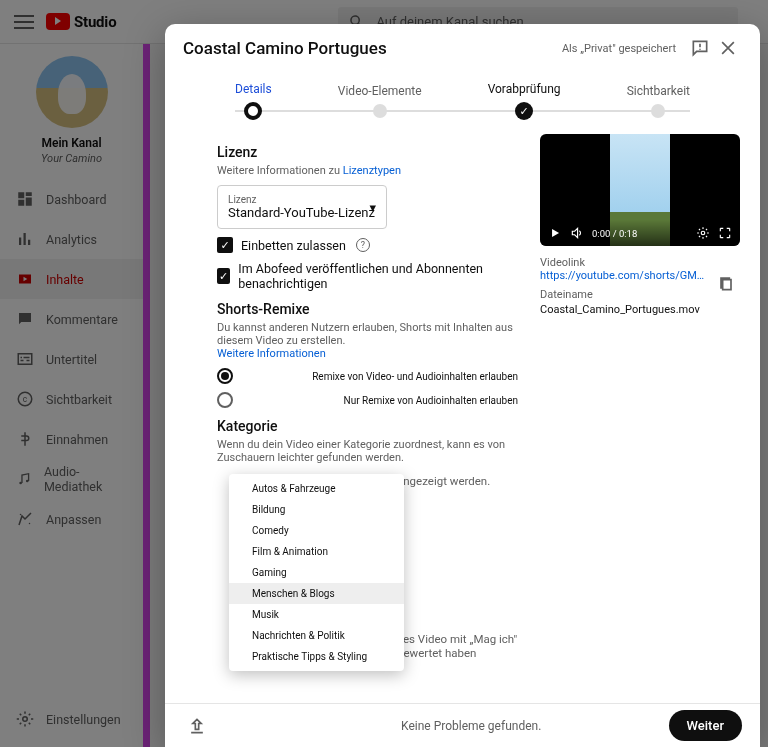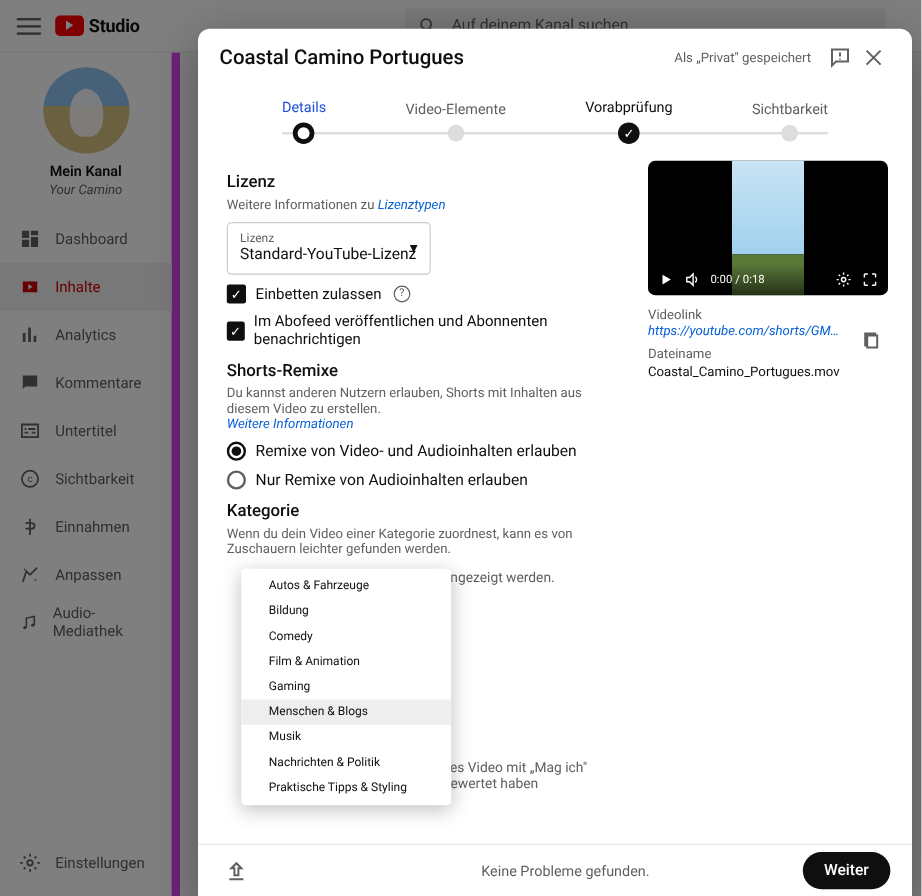--- a/index.html
+++ b/index.html
@@ -42,39 +42,39 @@
   .stepper { height:58px; display:flex; align-items:center; justify-content:space-between; padding:0 70px; position:relative; }
   .stepper::before { content:""; position:absolute; left:70px; right:70px; top:38px; height:2px; background:#ddd; }
   .step { display:flex; flex-direction:column; align-items:center; gap:6px; position:relative; z-index:1; font-size:12px; color:#606060; }
   .step .dot { width:14px; height:14px; border-radius:50%; background:#ddd; }
   .step.current { color:#1d4ed8; }
   .step.current .dot { width:18px; height:18px; border:4px solid #0f0f0f; background:#fff; }
   .step.done { color:#0f0f0f; }
   .step.done .dot { background:#0f0f0f; width:18px; height:18px; display:flex; align-items:center; justify-content:center; }
   .step.done .dot::after { content:"✓"; color:#fff; font-size:11px; }
 
-  .mbody { flex:1; overflow:hidden; display:flex; padding:4px 20px 0 24px; gap:22px; position:relative; }
+  .mbody { flex:1; overflow:hidden; display:flex; padding:4px 20px 0 24px; gap:22px; position:relative;margin-left:28px; }
   .formcol { flex:1; font-size:13px; color:#0f0f0f; }
   .sideprev { width:200px; flex-shrink:0; }
 
   .sect { margin-top:10px; }
   .sect h3 { font-size:14px; font-weight:500; margin-bottom:4px; }
   .hint { font-size:11px; color:#606060; margin-bottom:8px; }
-  .hint a, .link { color:#065fd4; text-decoration:none;font-style:italic; }
+  .hint a, .link { color:#065fd4; text-decoration:none; }
 
   .selectbox { width:170px; height:44px; border:1px solid #ccc; border-radius:4px; padding:4px 10px; display:flex; flex-direction:column; justify-content:center; position:relative; }
   .selectbox .lbl { font-size:10px; color:#606060; }
   .selectbox .val { font-size:13px; }
   .selectbox .chev { position:absolute; right:10px; top:50%; transform:translateY(-50%); }
 
   .chk { display:flex; align-items:center; gap:8px; margin-top:8px; font-size:12.5px; }
   .chk .box { width:16px; height:16px; background:#0f0f0f; border-radius:2px; color:#fff; display:flex; align-items:center; justify-content:center; font-size:11px; }
   .chk .q { width:14px; height:14px; border:1.5px solid #606060; border-radius:50%; display:inline-flex; align-items:center; justify-content:center; font-size:9px; color:#606060; margin-left:2px; }
 
-  .radio { display:flex; align-items:center; gap:8px; margin-top:8px; font-size:13px; }
+  .radio { display:flex; align-items:center; gap:8px; margin-top:8px; font-size:10px;justify-content:space-between; }
   .radio .r { width:16px; height:16px; border:2px solid #606060; border-radius:50%; display:flex; align-items:center; justify-content:center; }
   .radio.sel .r { border-color:#0f0f0f; }
   .radio.sel .r::after { content:""; width:8px; height:8px; background:#0f0f0f; border-radius:50%; }
 
   
   .catpop { position:absolute; left:12px; top:0; width:175px; background:#fff; border-radius:4px; box-shadow:0 4px 16px rgba(0,0,0,.25); padding:4px 0; z-index:5; max-height:320px; overflow:hidden; }
   .catpop .opt { padding:5px 23px; font-size:10px; color:#0f0f0f; }
   .catpop .opt.sel { background:#eee; }
 
   .truncright { font-size:11.5px; color:#606060; margin-left:180px; }
@@ -126,31 +126,31 @@
     <div class="avatar"></div>
     <div class="chname">Mein Kanal</div>
     <div class="chsub">Your Camino</div>
     <div class="nav">
       <div class="nav-item">
           <svg viewBox="0 0 24 24">
             <path d="M3 3h8v8H3zM13 3h8v5h-8zM13 10h8v11h-8zM3 13h8v8H3z"></path>
           </svg>
           <span>Dashboard</span>
         </div>
+      <div class="nav-item">
+          <svg viewBox="0 0 24 24">
+            <path d="M4 20V10h3v10zM10 20V4h3v16zM16 20v-7h3v7z"></path>
+          </svg>
+          <span>Analytics</span>
+        </div>
       <div class="nav-item active">
           <svg viewBox="0 0 24 24">
             <path d="M4 6h16v12H4z M10 9v6l5-3z"></path>
           </svg>
           <span>Inhalte</span>
-        </div>
-      <div class="nav-item">
-          <svg viewBox="0 0 24 24">
-            <path d="M4 20V10h3v10zM10 20V4h3v16zM16 20v-7h3v7z"></path>
-          </svg>
-          <span>Analytics</span>
         </div>
       <div class="nav-item">
           <svg viewBox="0 0 24 24">
             <path d="M4 4h16v12H7l-3 3z"></path>
           </svg>
           <span>Kommentare</span>
         </div>
       <div class="nav-item">
           <svg viewBox="0 0 24 24">
             <path d="M3 5h18v14H3zM6 14h4M14 14h4M6 10h2M10 10h8" stroke="#606060" stroke-width="2" fill="none"></path>
@@ -162,36 +162,36 @@
             <circle cx="12" cy="12" r="9" fill="none" stroke="#606060" stroke-width="2"></circle>
             <text x="12" y="16" text-anchor="middle" font-size="11" fill="#606060">c</text>
           </svg>
           <span>Sichtbarkeit</span>
         </div>
       <div class="nav-item">
           <svg viewBox="0 0 24 24">
             <path d="M12 3v18M7 8h7a3 3 0 010 6H7" fill="none" stroke="#606060" stroke-width="2"></path>
           </svg>
           <span>Einnahmen</span>
+        </div>
+      <div class="nav-item">
+          <svg viewBox="0 0 24 24">
+            <path d="M9 18V6l10-2v11" fill="none" stroke="#606060" stroke-width="2"></path>
+            <circle cx="7" cy="18" r="2"></circle>
+            <circle cx="17" cy="15" r="2"></circle>
+          </svg>
+          <span>Audio-Mediathek</span>
         </div>
       <div class="nav-item">
           <svg viewBox="0 0 24 24">
             <path d="M4 20l4-12 4 4 8-8" fill="none" stroke="#606060" stroke-width="2"></path>
             <circle cx="6" cy="6" r="1"></circle>
             <circle cx="18" cy="18" r="1"></circle>
           </svg>
           <span>Anpassen</span>
-        </div>
-      <div class="nav-item">
-          <svg viewBox="0 0 24 24">
-            <path d="M9 18V6l10-2v11" fill="none" stroke="#606060" stroke-width="2"></path>
-            <circle cx="7" cy="18" r="2"></circle>
-            <circle cx="17" cy="15" r="2"></circle>
-          </svg>
-          <span>Audio-Mediathek</span>
         </div>
     </div>
     <div class="nav-item settings-item">
         <svg viewBox="0 0 24 24">
           <circle cx="12" cy="12" r="3" fill="none" stroke="#606060" stroke-width="2"></circle>
           <path d="M12 2v3M12 19v3M4 12H1M23 12h-3M5 5l2 2M17 17l2 2M5 19l2-2M17 7l2-2" stroke="#606060" stroke-width="2"></path>
         </svg>
         <span>Einstellungen</span>
       </div>
   </div>

